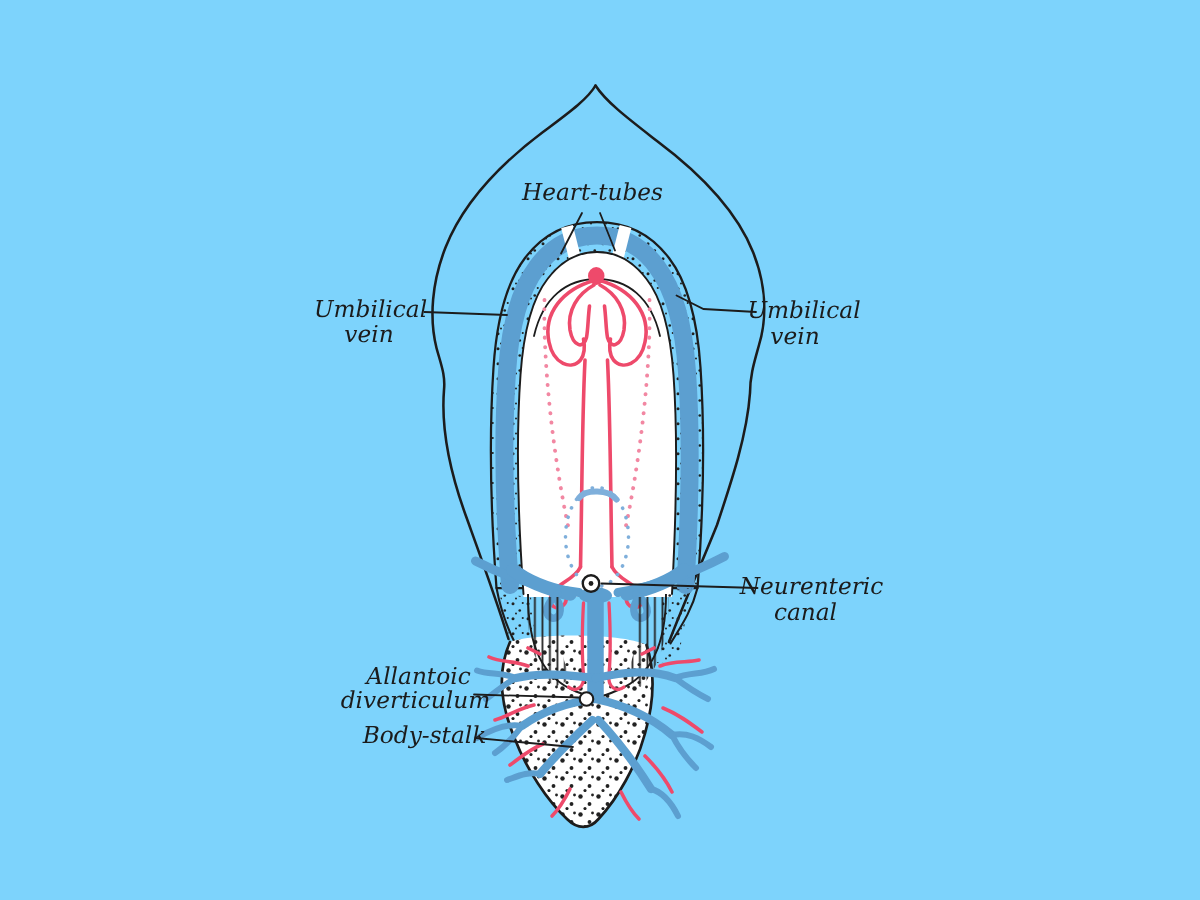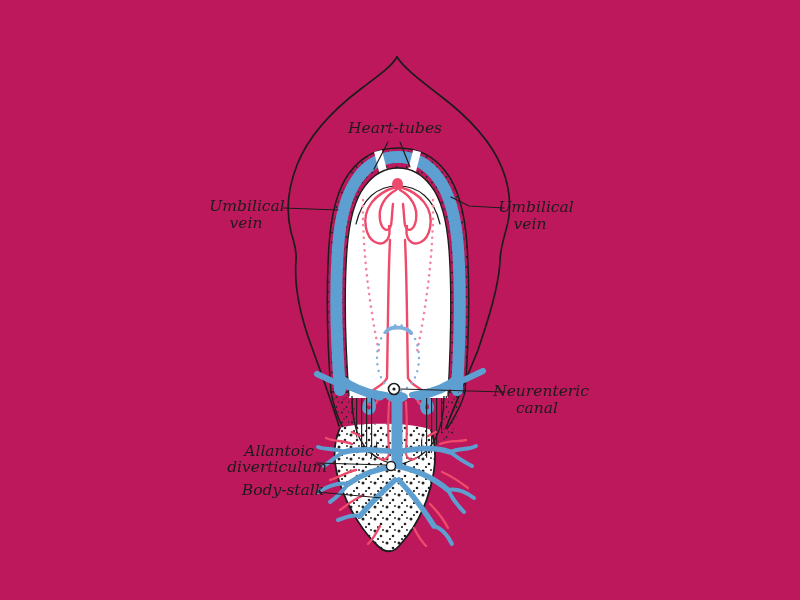--- a/index.html
+++ b/index.html
@@ -1,16 +1,16 @@
 <!DOCTYPE html>
 <html><head>
 <meta charset="utf-8">
 <style>
   html,body{margin:0;padding:0;background:#ffffff;}
-  .stage{position:relative;width:800px;height:600px;background:#be185d;overflow:hidden;}
+  .stage{position:relative;width:800px;height:600px;background:#7dd3fc;overflow:hidden;}
   svg{display:block;}
   text.lbl{font-family:"DejaVu Serif", serif;font-style:italic;font-size:15.5px;fill:#1b1b1b;}
   .noint{cursor:default;}
 </style>
 </head>
 <body>
 
 <div class="stage noint">
 <svg width="800" height="600" viewBox="0 0 800 600">
   <defs>

